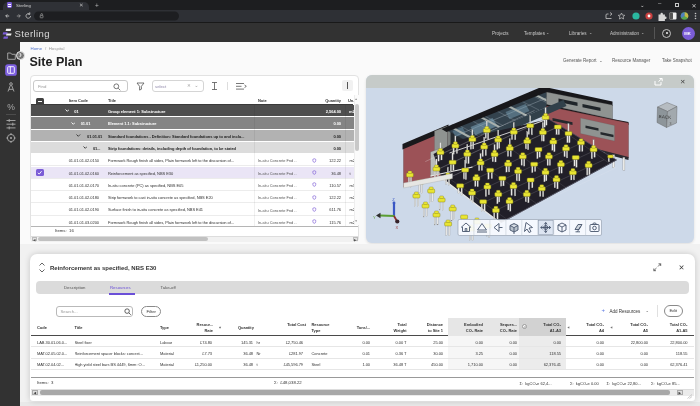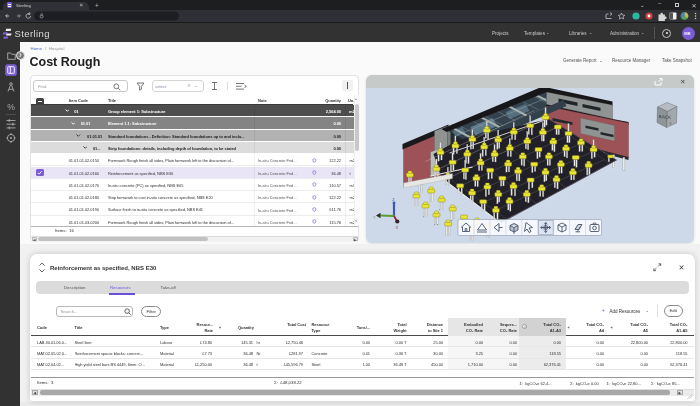--- a/index.html
+++ b/index.html
@@ -100,21 +100,21 @@
  <circle cx="11" cy="96" r="3.6" fill="none" stroke="#ababab" stroke-width="0.9"></circle>
  <circle cx="11" cy="96" r="1" fill="#ababab"></circle>
  <path d="M11 91 v1.7 M11 99.3 v1.7 M6.3 96 h1.7 M14 96 h1.7" stroke="#ababab" stroke-width="0.9"></path>
 </svg>
 
 <div class="abs" style="left:20px;top:42px;width:680px;height:364px;background:#fafafa"></div>
 <div class="abs" style="left:15.5px;top:50.5px;width:9px;height:9px;border-radius:50%;background:#767676;border:1px solid #ececec"></div>
 <div class="abs" style="left:18.8px;top:52px;font-size:4px;color:#f2f2f2">❯</div>
 <div class="abs" style="left:30.5px;top:45.5px;font-size:4.4px;color:#5577cc">Home</div>
 <div class="abs" style="left:45px;top:45.5px;font-size:4.4px;color:#999">/&nbsp;&nbsp;Hospital</div>
-<div class="abs" style="left:29.5px;top:55px;font-size:12.5px;font-weight:bold;color:#202020">Cost Rough</div>
+<div class="abs" style="left:29.5px;top:55px;font-size:12.5px;font-weight:bold;color:#202020">Site Plan</div>
 <div class="abs" style="left:563px;top:57.5px;font-size:4.5px;color:#555">Generate Report&nbsp;&nbsp;⌄</div>
 <div class="abs" style="left:612px;top:57.5px;font-size:4.5px;color:#555">Resource Manager</div>
 <div class="abs" style="left:662px;top:57.5px;font-size:4.5px;color:#555">Take Snapshot</div>
 
 <div class="abs" style="left:30px;top:75px;width:329px;height:167px;background:#fff;border:1px solid #e2e2e2;border-radius:4px"></div>
 
 <div class="abs" style="left:33px;top:80px;width:95px;height:12px;border:1px solid #c9c9c9;border-radius:3px;background:#fff"></div>
 <div class="abs" style="left:38px;top:83.8px;font-size:4.3px;color:#999">Find</div>
 <svg class="abs" style="left:113px;top:82.5px" width="8" height="8" viewBox="0 0 8 8">
       <circle cx="3.3" cy="3.3" r="2.4" fill="none" stroke="#555" stroke-width="0.8"></circle>

